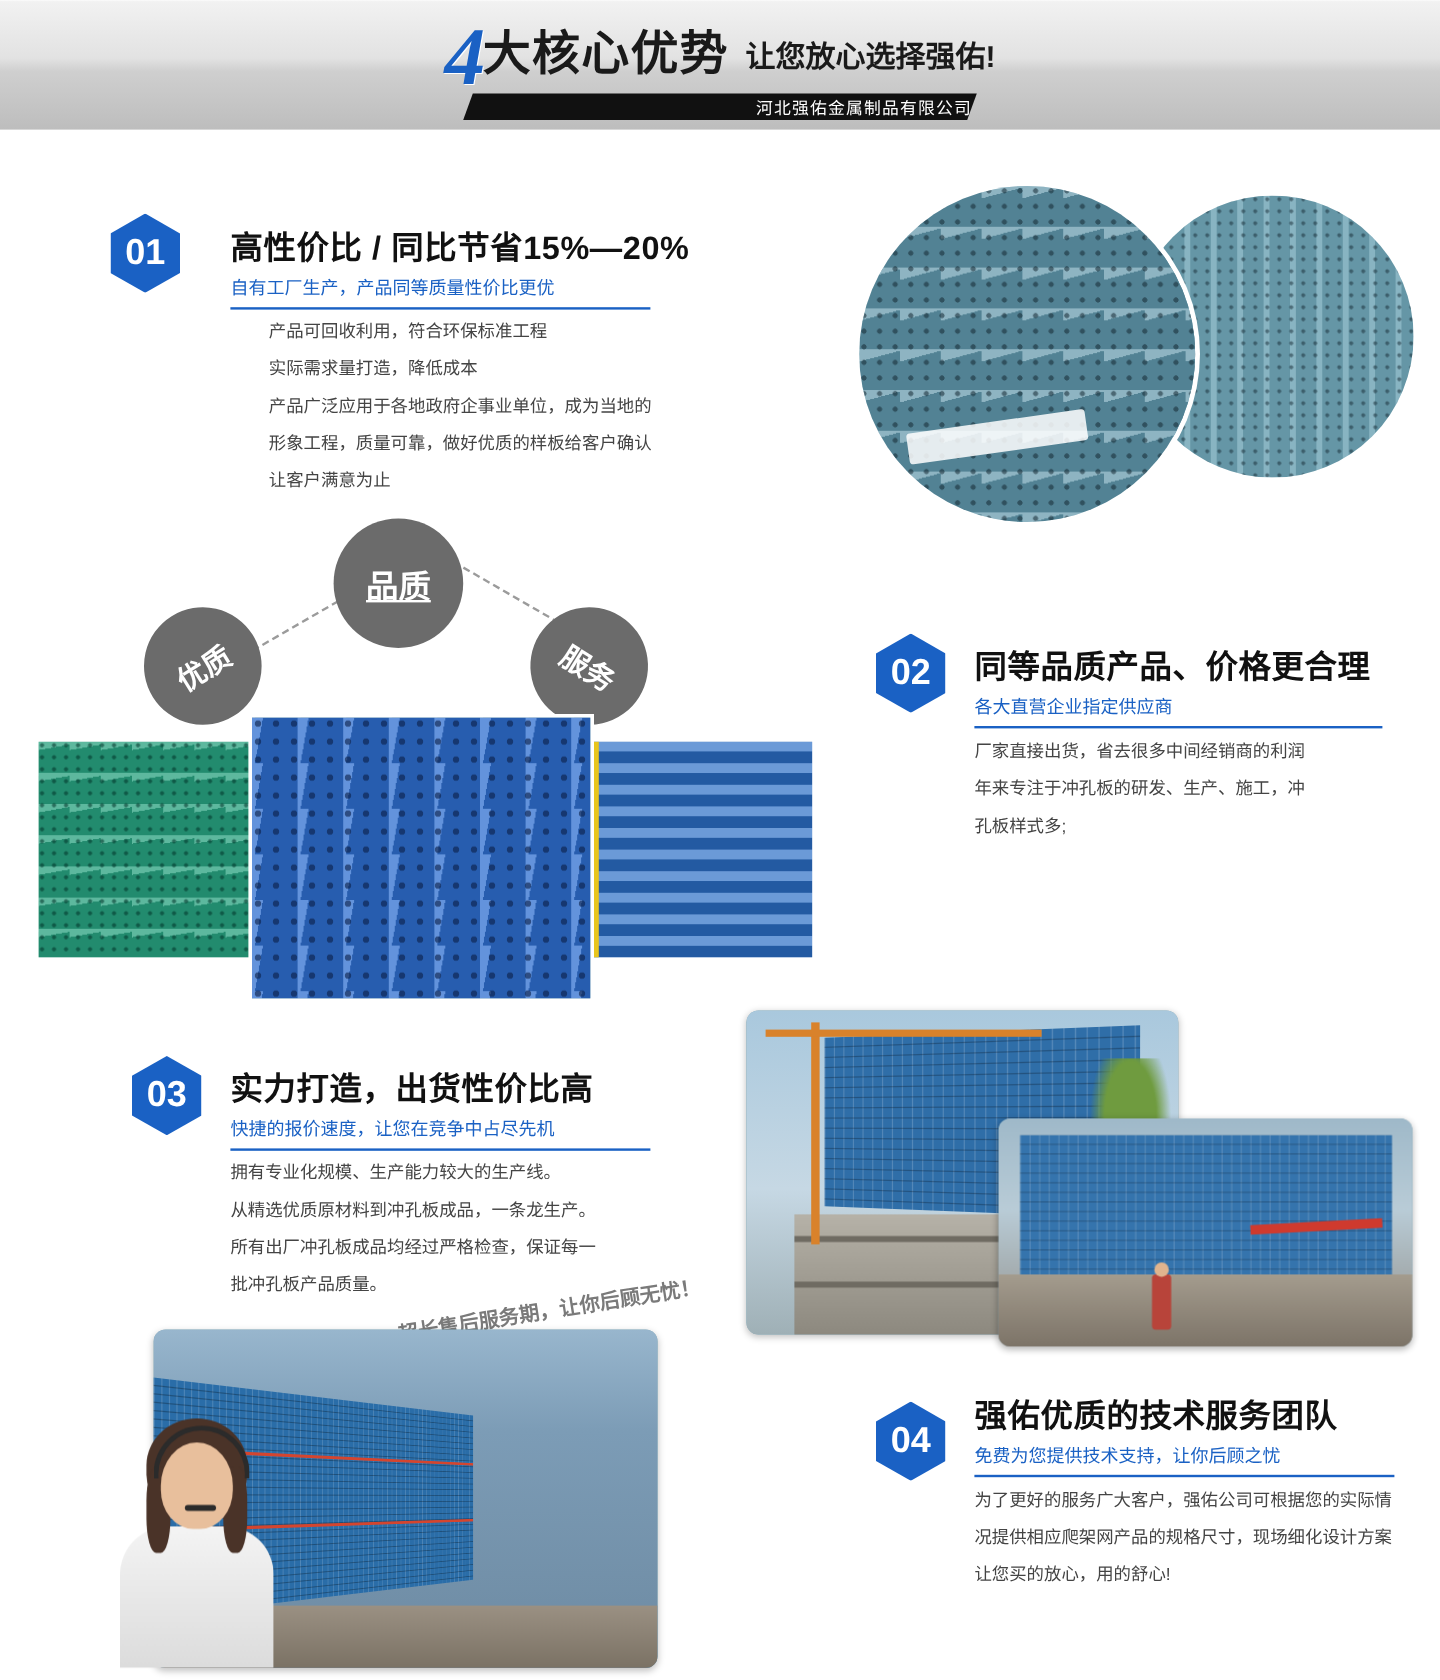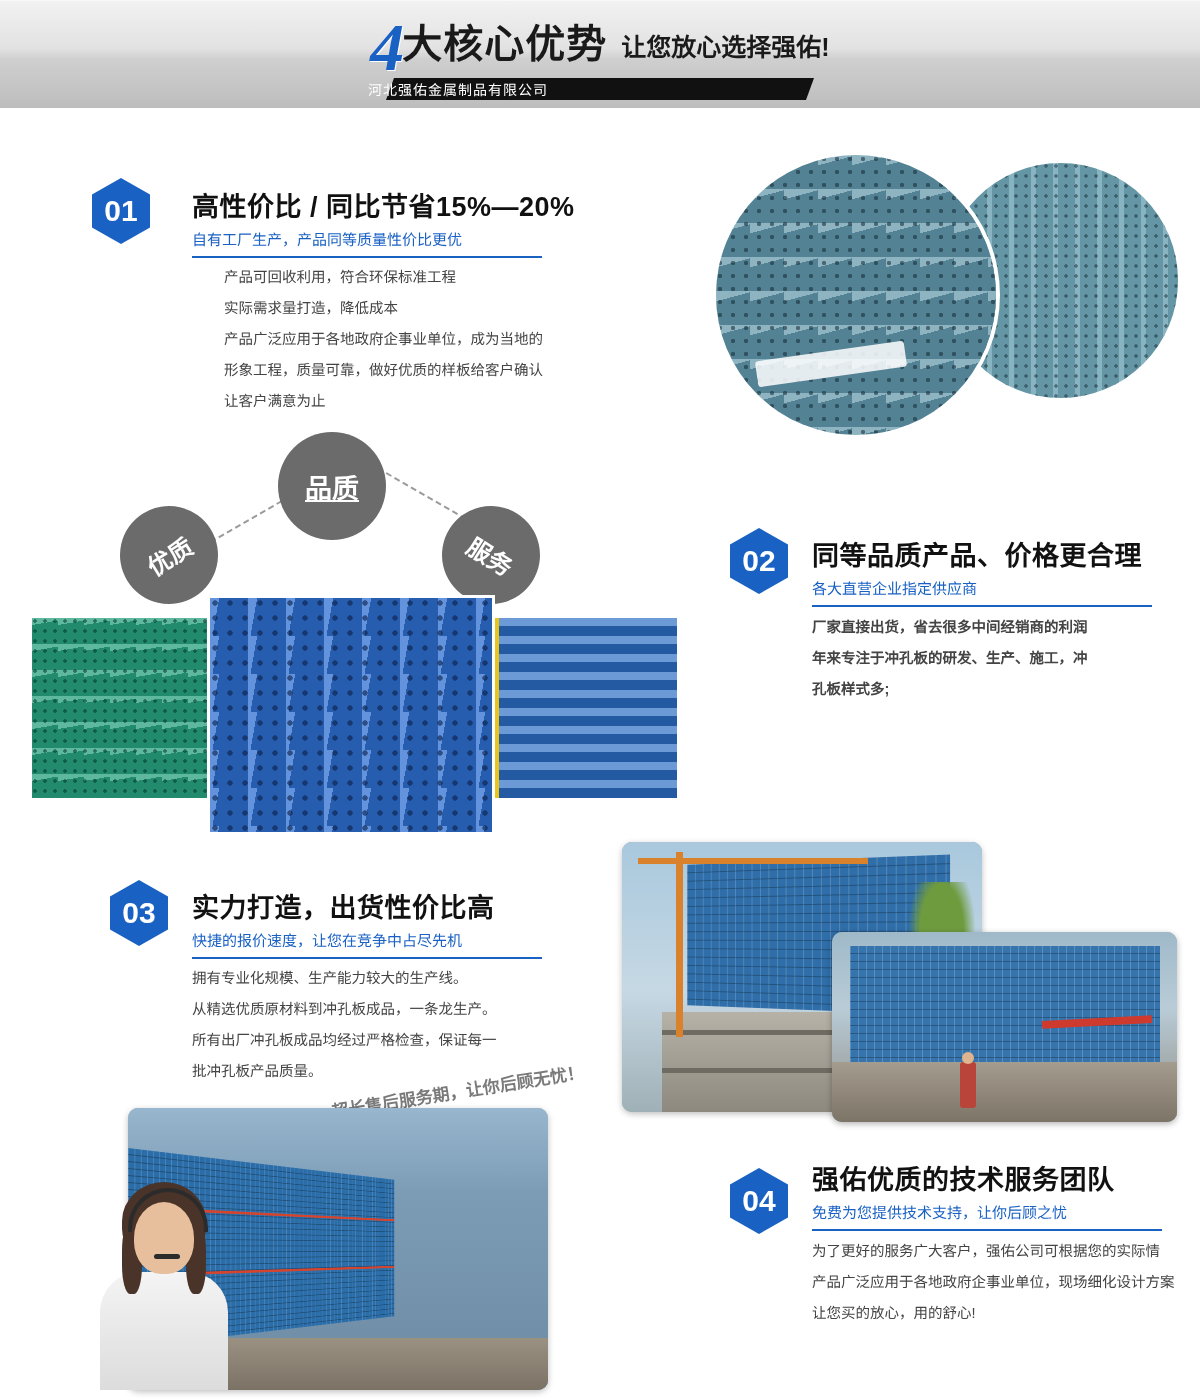--- a/index.html
+++ b/index.html
@@ -72,26 +72,26 @@
     position: absolute;
     left: 390px;
     top: 78px;
     width: 420px;
     height: 22px;
     background: #111;
     transform: skewX(-20deg);
   }
   .hdr-bar-text {
     position: absolute;
-    left: 368px;
+    left: 390px;
     top: 79px;
     width: 420px;
     height: 22px;
     line-height: 22px;
-    text-align: left;
+    text-align: right;
     color: #ffffff;
     font-size: 14px;
     letter-spacing: 1px;
   }
 
   
   .badge {
     position: absolute;
     width: 58px;
     height: 66px;
@@ -453,21 +453,21 @@
   <div class="yellow-edge"></div>
 </div>
 <div class="photo strip-blue-c">
   <div class="tex"></div>
 </div>
 
 <div class="badge" style="left:730px; top:528px;">02</div>
 <div class="blk-title" style="left:812px; top:534px;">同等品质产品、价格更合理</div>
 <div class="blk-subtitle" style="left:812px; top:577px;">各大直营企业指定供应商</div>
 <div class="underline" style="left:812px; top:605px; width:340px;"></div>
-<div class="blk-body" style="left:812px; top:612px;font-weight:bold;">
+<div class="blk-body" style="left:812px; top:612px;">
   <div>厂家直接出货，省去很多中间经销商的利润</div>
   <div>年来专注于冲孔板的研发、生产、施工，冲</div>
   <div>孔板样式多;</div>
 </div>
 
 <div class="badge" style="left:110px; top:880px;text-align:center;">03</div>
 <div class="blk-title" style="left:192px; top:886px;">实力打造，出货性价比高</div>
 <div class="blk-subtitle" style="left:192px; top:929px;">快捷的报价速度，让您在竞争中占尽先机</div>
 <div class="underline" style="left:192px; top:957px; width:350px;"></div>
 <div class="blk-body" style="left:192px; top:963px;">
@@ -497,21 +497,21 @@
   <div class="worker"></div>
   <div class="worker-head"></div>
 </div>
 
 <div class="badge" style="left:730px; top:1168px;">04</div>
 <div class="blk-title" style="left:812px; top:1158px;">强佑优质的技术服务团队</div>
 <div class="blk-subtitle" style="left:812px; top:1201px;">免费为您提供技术支持，让你后顾之忧</div>
 <div class="underline" style="left:812px; top:1229px; width:350px;"></div>
 <div class="blk-body" style="left:812px; top:1236px;">
   <div>为了更好的服务广大客户，强佑公司可根据您的实际情</div>
-  <div>产品广泛应用于各地政府企事业单位，现场细化设计方案</div>
+  <div>况提供相应爬架网产品的规格尺寸，现场细化设计方案</div>
   <div>让您买的放心，用的舒心!</div>
 </div>
 
 <div class="svc-caption">超长售后服务期，让你后顾无忧！</div>
 <div class="photo svc">
   <div class="bg"></div>
   <div class="fence">
     <div class="redline" style="top:58px;"></div>
     <div class="redline" style="top:126px;"></div>
   </div>

